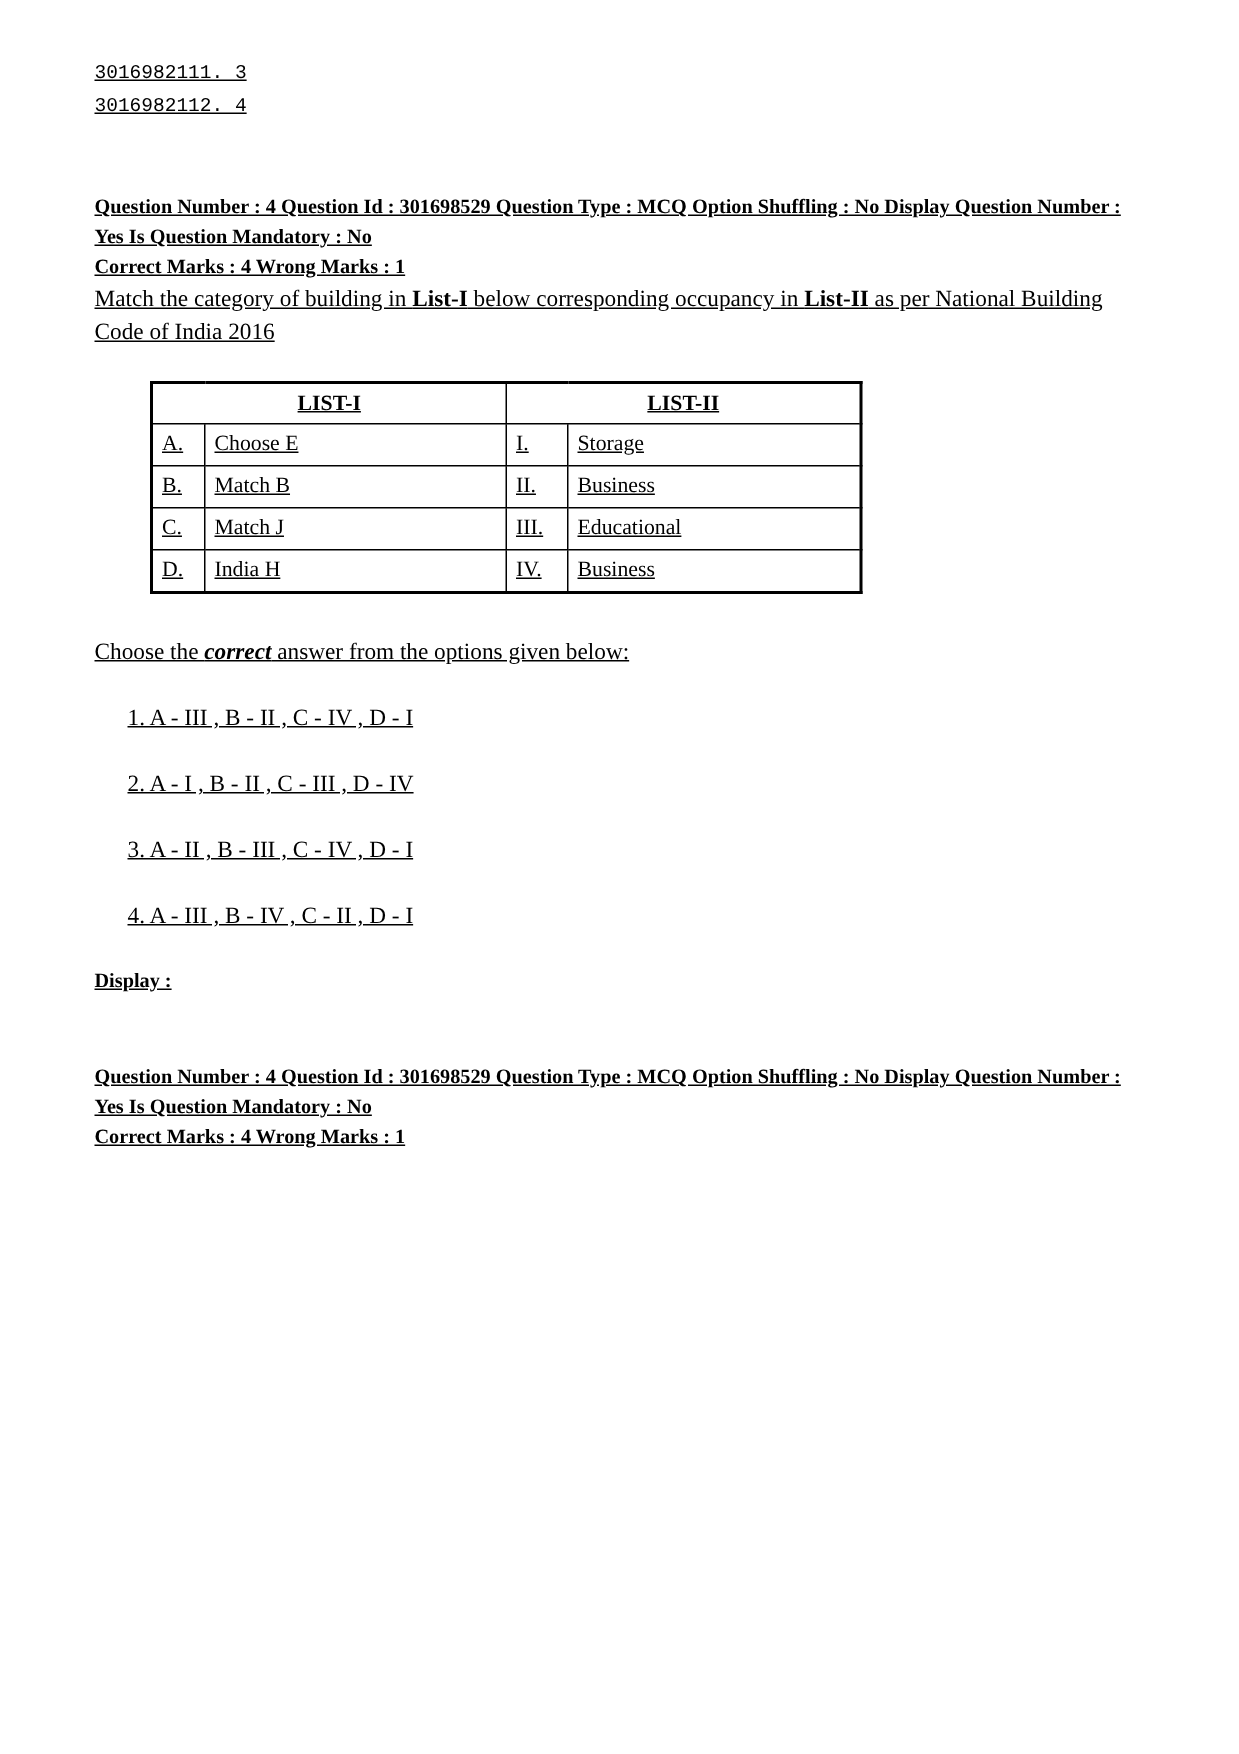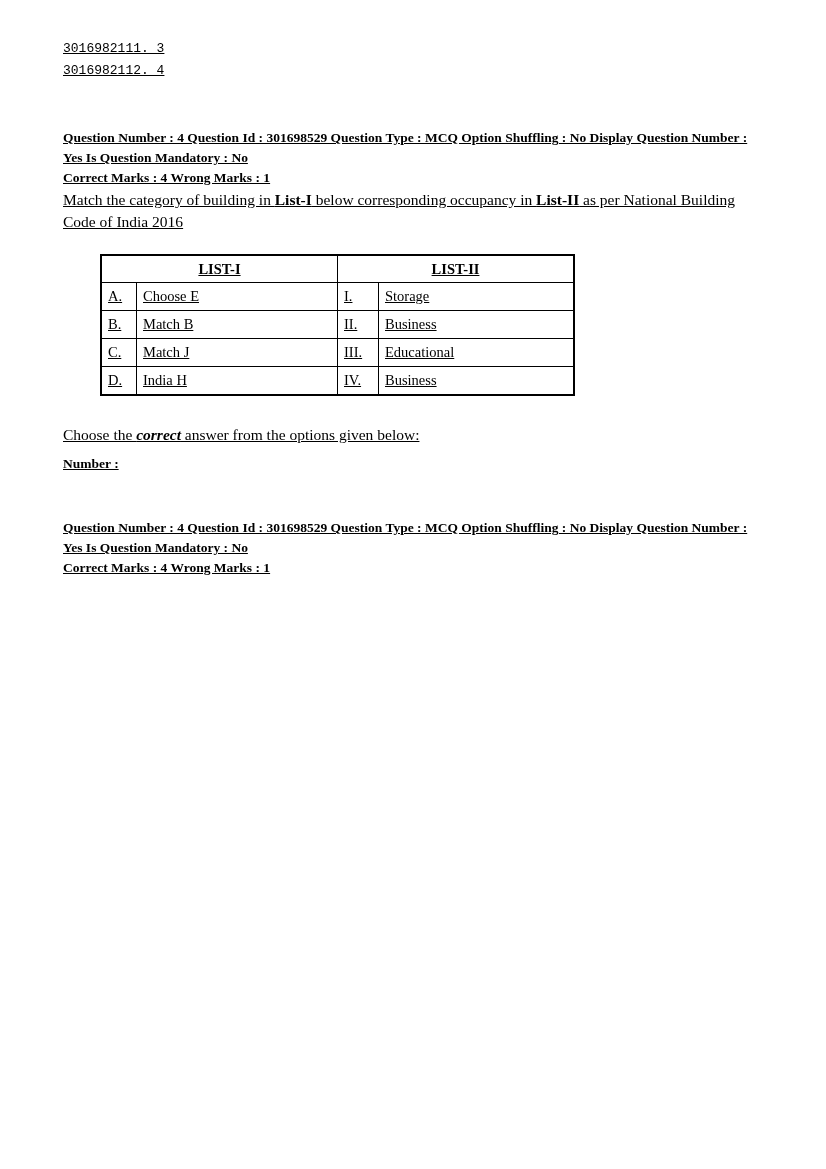--- a/index.html
+++ b/index.html
@@ -123,22 +123,28 @@
           <td class="c-key">D.</td>
           <td class="c-val">India H</td>
           <td class="c-rkey">IV.</td>
           <td class="c-rval">Business</td>
         </tr>
       </tbody>
     </table>
 
     <p class="choose-line"><span>Choose the </span><b class="inline-bold"><i>correct</i></b><span> answer from the options given below:</span></p>
 
+    <div class="options-list">
+      <div class="answer-option">1. A - III , B - II , C - IV , D - I</div>
+      <div class="answer-option">2. A - I , B - II , C - III , D - IV</div>
+      <div class="answer-option">3. A - II , B - III , C - IV , D - I</div>
+      <div class="answer-option">4. A - III , B - IV , C - II , D - I</div>
+    </div>
 
-    <p class="options-label">Number :</p>
+    <p class="options-label">Display :</p>
 
   </div>
 
   <div class="meta-block" style="margin-top:46px;">
     <p class="meta-line">Question Number : 4 Question Id : 301698529 Question Type : MCQ Option Shuffling : No Display Question Number : Yes Is Question Mandatory : No</p>
     <p class="marks-line">Correct Marks : 4 Wrong Marks : 1</p>
   </div>
 
 </div>
 

